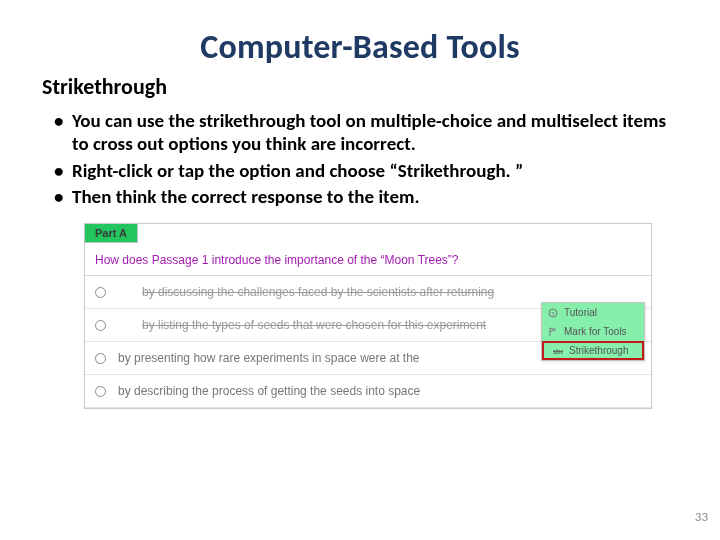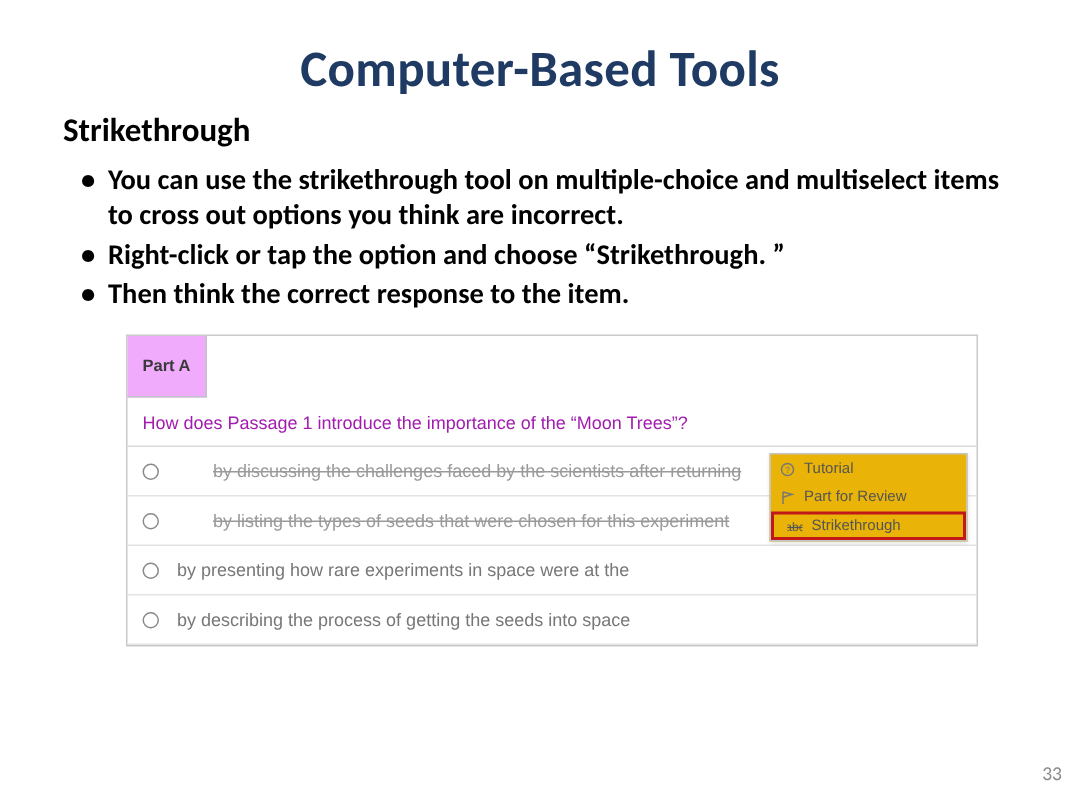--- a/index.html
+++ b/index.html
@@ -4,27 +4,27 @@
 <style>
   * { box-sizing: border-box; margin: 0; padding: 0; }
   html, body { width: 720px; height: 540px; background: #fff; font-family: Calibri, "Segoe UI", Arial, sans-serif; color: #000; }
   .slide { position: relative; width: 720px; height: 540px; padding: 18px 42px 0 42px; }
   .title { text-align: center; font-size: 34px; font-weight: 700; color: #1f3a63; margin-top: 8px; margin-bottom: 6px; letter-spacing: 0.2px; }
   .subtitle { font-size: 22px; font-weight: 700; color: #000; margin-bottom: 10px; }
   ul.bullets { list-style: none; padding-left: 30px; font-weight: bold; }
   ul.bullets li { position: relative; font-size: 19px; line-height: 1.2; color: #000; margin-bottom: 4px; }
   ul.bullets li::before { content: "•"; position: absolute; left: -18px; top: 0; }
   .figure { margin: 14px 0 0 42px; width: 568px; border: 1px solid #c9c9c9; background: #fff; font-family: Arial, sans-serif; font-size: 11px; color: #555; position: relative; }
-  .part-label { display: inline-block; background: #f0abfc; border: 1px solid #bfc2c6; border-top: none; border-left: none; padding: 14px 10px; font-size: 11px; font-weight: 700; color: #3a3a3a; }
+  .part-label { display: inline-block; background: #22c55e; border: 1px solid #bfc2c6; border-top: none; border-left: none; padding: 3px 10px; font-size: 11px; font-weight: 700; color: #3a3a3a; }
   .question { padding: 10px 10px 8px 10px; border-bottom: 1px solid #d8d8d8; color: #a21caf; font-size: 12px; }
   .choice-row { display: flex; align-items: center; padding: 9px 10px; border-bottom: 1px solid #e3e3e3; color: #777; font-size: 12px; }
   .choice-row:last-child { border-bottom: none; }
   .radio { width: 11px; height: 11px; border: 1px solid #8a8a8a; border-radius: 50%; margin-right: 12px; flex: 0 0 auto; }
   .choice-text.struck { text-decoration: line-through; color: #9a9a9a; margin-left: 24px; }
-  .context-menu { position: absolute; right: 6px; top: 78px; width: 132px; background: #eab308; border: 1px solid #c4c4c4; box-shadow: 0 1px 3px rgba(0,0,0,0.12); font-size: 10px; color: #555; }
+  .context-menu { position: absolute; right: 6px; top: 78px; width: 104px; background: #86efac; border: 1px solid #c4c4c4; box-shadow: 0 1px 3px rgba(0,0,0,0.12); font-size: 10px; color: #555; }
   .menu-item { display: flex; align-items: center; padding: 4px 6px; gap: 6px; }
   .menu-item.highlight { border: 2px solid #c11818; padding: 2px 9px; margin: 0; }
   .mi-icon { width: 10px; height: 10px; display: inline-block; }
   .mi-icon svg { width: 10px; height: 10px; display: block; }
   .page-num { position: absolute; right: 12px; bottom: 16px; color: #8a8a8a; font-size: 13px; }
 </style>
 </head>
 <body>
 
 <div class="slide">
@@ -68,21 +68,21 @@
             </svg>
         </span>
         <span>Tutorial</span>
       </div>
       <div class="menu-item">
         <span class="mi-icon">
           <svg viewBox="0 0 10 10">
               <path d="M2 1 L2 9 M2 1 L8 2.5 L2 4.5" fill="none" stroke="#777" stroke-width="1"></path>
             </svg>
         </span>
-        <span>Part for Review</span>
+        <span>Mark for Tools</span>
       </div>
       <div class="menu-item highlight">
         <span class="mi-icon">
           <svg viewBox="0 0 10 10">
               <text x="5" y="8" font-size="8" text-anchor="middle" fill="#555" text-decoration="line-through">abc</text>
             </svg>
         </span>
         <span>Strikethrough</span>
       </div>
     </div>

